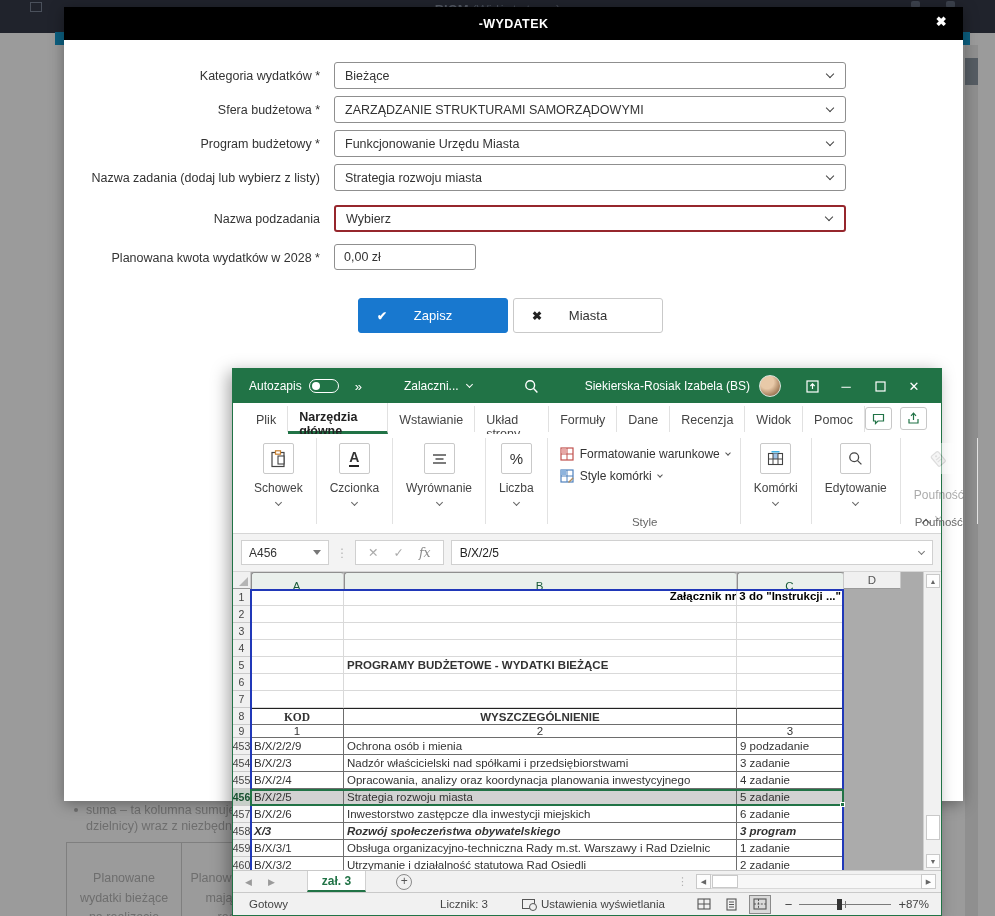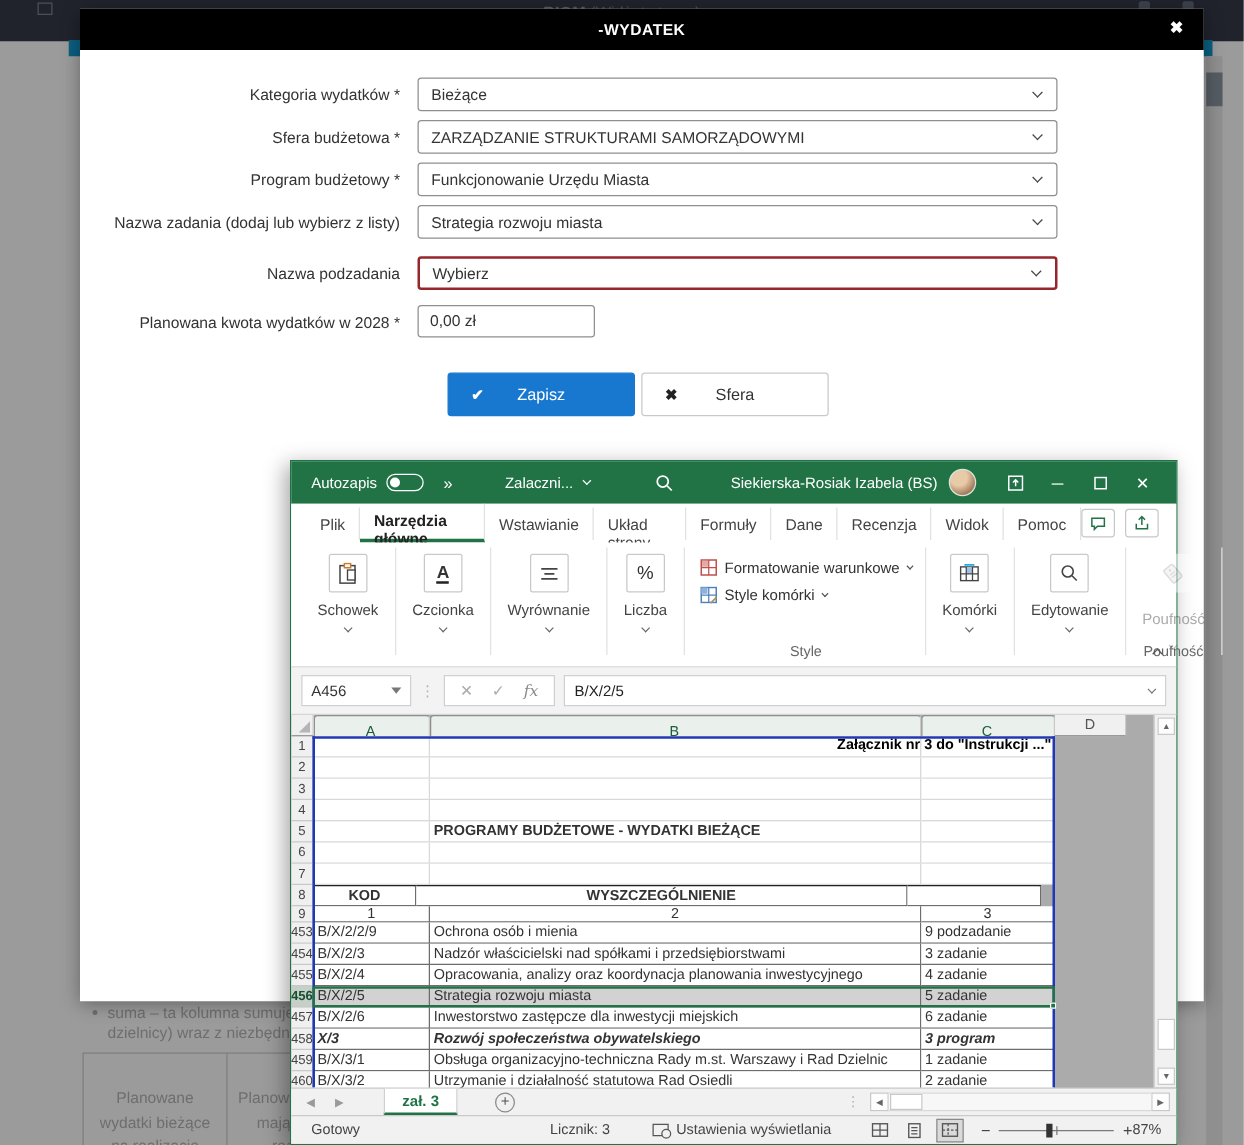--- a/index.html
+++ b/index.html
@@ -214,21 +214,21 @@
       <div class="form-label">Planowana kwota wydatków w 2028 *</div>
       <div class="txt-input">0,00 zł</div>
     </div>
     <div class="btn-row">
       <div class="btn btn-save">
           <span class="btn-ic">✔</span>
           <span class="btn-lbl">Zapisz</span>
         </div>
       <div class="btn btn-cancel">
           <span class="btn-ic">✖</span>
-          <span class="btn-lbl">Sfera</span>
+          <span class="btn-lbl">Miasta</span>
         </div>
     </div>
   </div>
 </div>
 
 <div class="excel">
 
   <div class="xl-titlebar">
     <span>Autozapis</span>
     <span class="autosave-toggle">
@@ -469,21 +469,21 @@
         </div>
         <div class="grow" style="height: 17px;">
           <div class="gnum">7</div>
           <div class="gcell" style="width: 93px;"></div>
           <div class="gcell" style="width: 393px;"></div>
           <div class="gcell" style="width: 107px;"></div>
           <div class="gfill"></div>
         </div>
         <div class="grow dark hdr8" style="height: 17px;">
           <div class="gnum">8</div>
-          <div class="gcell" style="width: 82px;">KOD</div>
+          <div class="gcell" style="width: 93px; font-family: Liberation Serif, serif;">KOD</div>
           <div class="gcell" style="width: 393px;">WYSZCZEGÓLNIENIE</div>
           <div class="gcell" style="width: 107px;"></div>
           <div class="gfill"></div>
         </div>
         <div class="grow dark nums9" style="height: 13px;">
           <div class="gnum">9</div>
           <div class="gcell" style="width: 93px;">1</div>
           <div class="gcell" style="width: 393px;">2</div>
           <div class="gcell" style="width: 107px;">3</div>
           <div class="gfill"></div>

